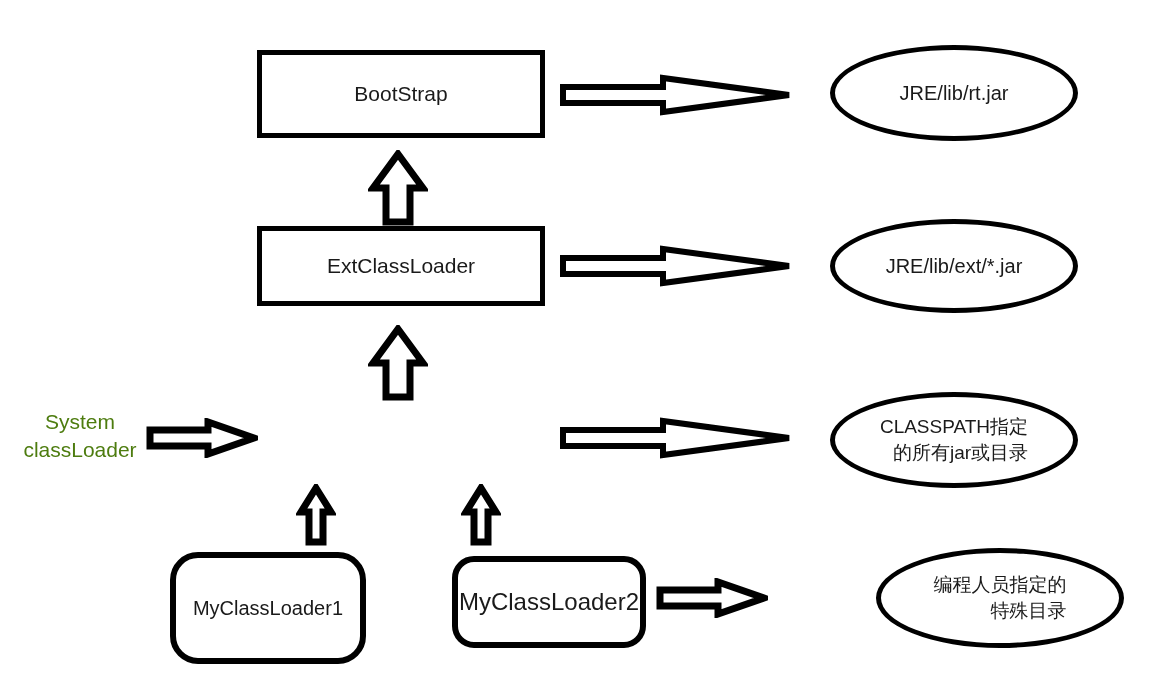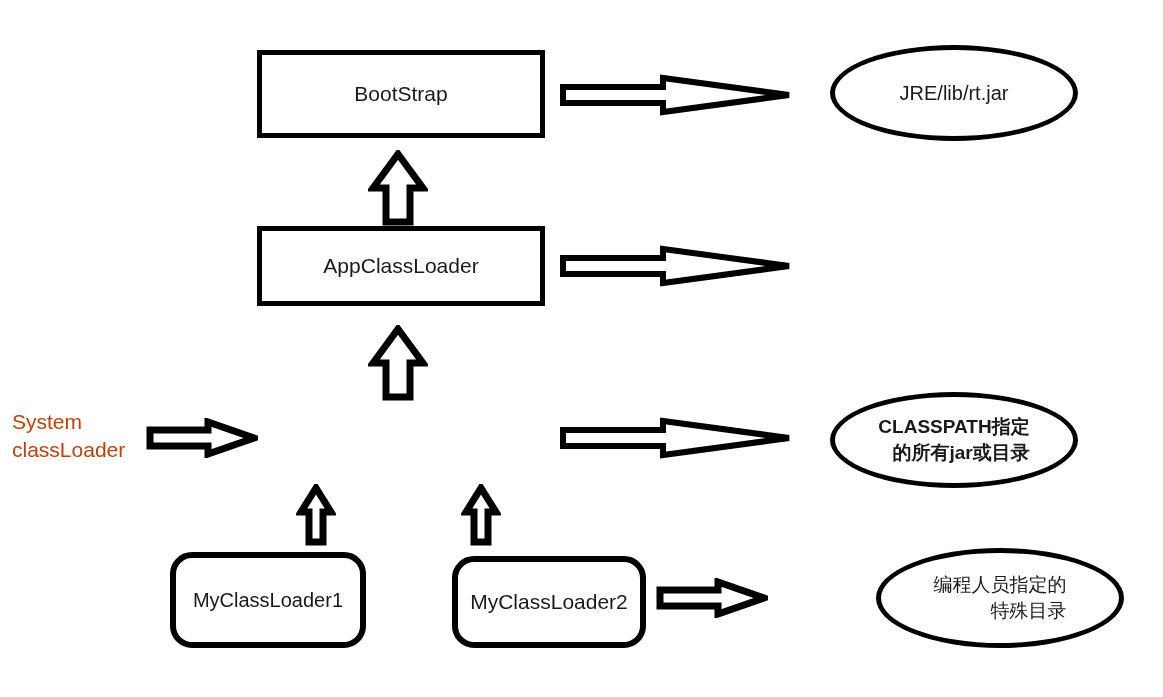--- a/index.html
+++ b/index.html
@@ -34,21 +34,22 @@
     border-radius: 22px;
   }
   .ellipse {
     border: 5px solid #000000;
     border-radius: 50% / 50%;
     line-height: 1.35;
     text-align: right;
   }
   .plainlabel {
     position: absolute;
-    color: #c2410c;
+    color: #4d7c0f;
+    text-align: center;
     line-height: 1.35;
     background: transparent;
   }
   .shape-svg {
     position: absolute;
     display: block;
   }
   .node-label {
     display: block;
     white-space: pre-line;
@@ -69,64 +70,67 @@
 
   <div class="node ellipse" style="left:830px; top:45px; width:248px; height:96px; font-size:20px;">
     <span class="node-label">JRE/lib/rt.jar</span>
   </div>
 
   <svg class="shape-svg" style="left:368px; top:150px; width:60px; height:76px;" viewBox="0 0 60 76">
     <path d="M30,4 L55,38 L42,38 L42,72 L18,72 L18,38 L5,38 Z" fill="#ffffff" stroke="#000000" stroke-width="7" stroke-linejoin="miter"></path>
   </svg>
 
   <div class="node rect" style="left:257px; top:226px; width:288px; height:80px; font-size:21px;">
-    <span class="node-label">AppClassLoader</span>
+    <span class="node-label">ExtClassLoader</span>
   </div>
 
   <svg class="shape-svg" style="left:560px; top:243px; width:232px; height:46px;" viewBox="0 0 232 46">
     <path d="M3,15 L103,15 L103,6 L229,23 L103,40 L103,31 L3,31 Z" fill="#ffffff" stroke="#000000" stroke-width="6" stroke-linejoin="miter"></path>
   </svg>
 
+  <div class="node ellipse" style="left:830px; top:219px; width:248px; height:94px; font-size:20px;">
+    <span class="node-label">JRE/lib/ext/*.jar</span>
+  </div>
 
   <svg class="shape-svg" style="left:368px; top:325px; width:60px; height:76px;" viewBox="0 0 60 76">
     <path d="M30,4 L55,38 L42,38 L42,72 L18,72 L18,38 L5,38 Z" fill="#ffffff" stroke="#000000" stroke-width="7" stroke-linejoin="miter"></path>
   </svg>
 
   <div class="plainlabel" style="left:12px; top:408px; width:136px; font-size:21px;">
     <span class="node-label">System
 classLoader</span>
   </div>
 
   <svg class="shape-svg" style="left:146px; top:418px; width:112px; height:40px;" viewBox="0 0 112 40">
     <path d="M4,12 L62,12 L62,4 L108,20 L62,36 L62,28 L4,28 Z" fill="#ffffff" stroke="#000000" stroke-width="7" stroke-linejoin="miter"></path>
   </svg>
 
 
   <svg class="shape-svg" style="left:560px; top:415px; width:232px; height:46px;" viewBox="0 0 232 46">
     <path d="M3,15 L103,15 L103,6 L229,23 L103,40 L103,31 L3,31 Z" fill="#ffffff" stroke="#000000" stroke-width="6" stroke-linejoin="miter"></path>
   </svg>
 
-  <div class="node ellipse" style="left:830px; top:392px; width:248px; height:96px; font-size:19px;font-weight:bold;">
+  <div class="node ellipse" style="left:830px; top:392px; width:248px; height:96px; font-size:19px;">
     <span class="node-label">CLASSPATH指定
 的所有jar或目录</span>
   </div>
 
   <svg class="shape-svg" style="left:296px; top:484px; width:40px; height:62px;" viewBox="0 0 40 62">
     <path d="M20,4 L35,28 L27,28 L27,58 L13,58 L13,28 L5,28 Z" fill="#ffffff" stroke="#000000" stroke-width="7" stroke-linejoin="miter"></path>
   </svg>
 
   <svg class="shape-svg" style="left:461px; top:484px; width:40px; height:62px;" viewBox="0 0 40 62">
     <path d="M20,4 L35,28 L27,28 L27,58 L13,58 L13,28 L5,28 Z" fill="#ffffff" stroke="#000000" stroke-width="7" stroke-linejoin="miter"></path>
   </svg>
 
-  <div class="node rrect" style="left:170px; top:552px; width:196px; height:96px; font-size:20px;">
+  <div class="node rrect" style="left:170px; top:552px; width:196px; height:112px; font-size:20px;border-radius:28px;">
     <span class="node-label">MyClassLoader1</span>
   </div>
 
-  <div class="node rrect" style="left:452px; top:556px; width:194px; height:92px; font-size:21px;">
+  <div class="node rrect" style="left:452px; top:556px; width:194px; height:92px; font-size:24px;">
     <span class="node-label">MyClassLoader2</span>
   </div>
 
   <svg class="shape-svg" style="left:656px; top:578px; width:112px; height:40px;" viewBox="0 0 112 40">
     <path d="M4,12 L62,12 L62,4 L108,20 L62,36 L62,28 L4,28 Z" fill="#ffffff" stroke="#000000" stroke-width="7" stroke-linejoin="miter"></path>
   </svg>
 
   <div class="node ellipse" style="left:876px; top:548px; width:248px; height:100px; font-size:19px;">
     <span class="node-label">编程人员指定的
 特殊目录</span>

